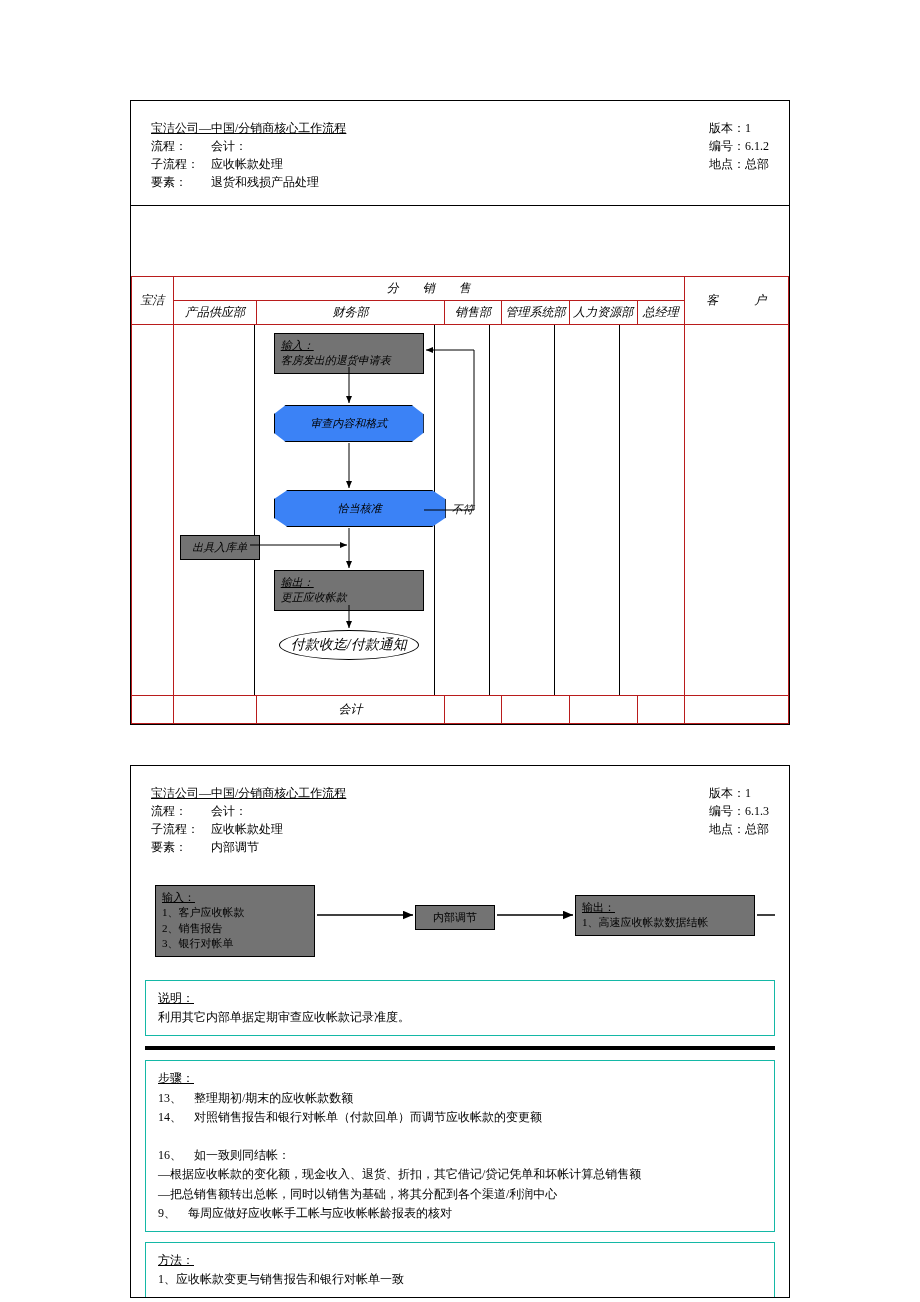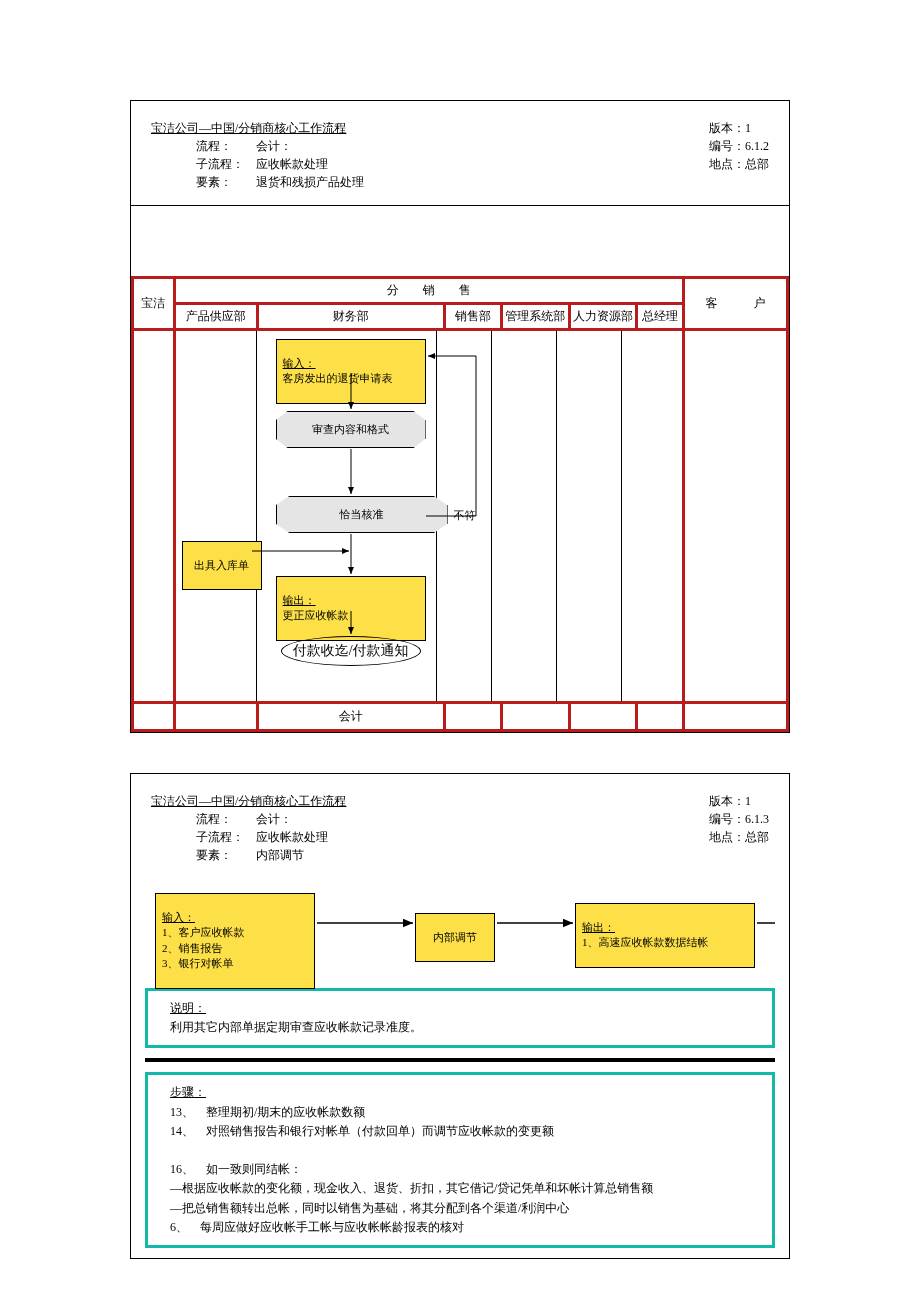--- a/index.html
+++ b/index.html
@@ -19,69 +19,70 @@
   .header-block {
     padding: 18px 20px 14px 20px;
     border-bottom: 1px solid #000;
   }
   .header-inner {
     display: flex;
     justify-content: space-between;
   }
   .header-left div, .header-right div { line-height: 1.5; }
   .header-title { text-decoration: underline; }
-  .hlabel { display: inline-block; width: 60px; margin-left: 45px; }
+  .hlabel { display: inline-block; width: 60px; }
   .swim-table { width: 100%; border-collapse: collapse; }
   .swim-table td, .swim-table th {
-    border: 3px solid #b91c1c;
+    border: 1px solid #b91c1c;
     font-weight: normal;
     text-align: center;
     vertical-align: middle;
     padding: 3px 0;
+    font-style: italic;
   }
   .flow-area {
     position: relative;
     height: 370px;
   }
   .flow-area td { vertical-align: top; }
   .box-rect {
     border: 1px solid #000;
-    background: #fde047;
-    padding: 16px 6px;
+    background: #737373;
+    padding: 4px 6px;
     position: absolute;
     font-size: 11px;
     text-align: left;
     line-height: 1.4;
   }
   .box-oct {
     position: absolute;
-    background: #e5e5e5;
+    background: #3b82f6;
     border: 1px solid #000;
     text-align: center;
     padding: 10px 0;
     font-size: 11px;
     clip-path: polygon(8% 0, 92% 0, 100% 25%, 100% 75%, 92% 100%, 8% 100%, 0 75%, 0 25%);
   }
   .box-ellipse {
     position: absolute;
     border: 1px solid #000;
     border-radius: 50%;
     text-align: center;
     font-size: 14px;
     display: flex; align-items: center; justify-content: center;
   }
   .u { text-decoration: underline; }
   .label-abs { position: absolute; font-size: 11px; }
   svg.arrows { position: absolute; left: 0; top: 0; width: 100%; height: 100%; pointer-events: none; }
 
   
   .sub-block {
-    border: 3px solid #14b8a6;
+    border: 1px solid #14b8a6;
     margin: 10px 14px;
-    padding: 8px 22px;
+    padding: 8px 12px;
     font-size: 12px;
     line-height: 1.6;
   }
   .flow2 {
     position: relative;
     height: 90px;
     margin: 10px 14px;
   }
   .flow2 .box-rect { position: absolute; }
 </style>
@@ -249,16 +250,20 @@
   <div style="border-top:4px solid #000; margin:0 14px;"></div>
 
   <div class="sub-block">
     <span class="u">步骤：</span><br>
     <span>13、　整理期初/期末的应收帐款数额</span><br>
     <span>14、　对照销售报告和银行对帐单（付款回单）而调节应收帐款的变更额</span><br>
     <br>
     <span>16、　如一致则同结帐：</span><br>
     <span>—根据应收帐款的变化额，现金收入、退货、折扣，其它借记/贷记凭单和坏帐计算总销售额</span><br>
     <span>—把总销售额转出总帐，同时以销售为基础，将其分配到各个渠道/利润中心</span><br>
-    <span>6、　每周应做好应收帐手工帐与应收帐帐龄报表的核对</span>
-  </div>
-
+    <span>9、　每周应做好应收帐手工帐与应收帐帐龄报表的核对</span>
+  </div>
+
+  <div class="sub-block" style="margin-bottom:0; border-bottom:none;">
+    <span class="u">方法：</span><br>
+    <span>1、应收帐款变更与销售报告和银行对帐单一致</span>
+  </div>
 </div>
 
 </body></html>

